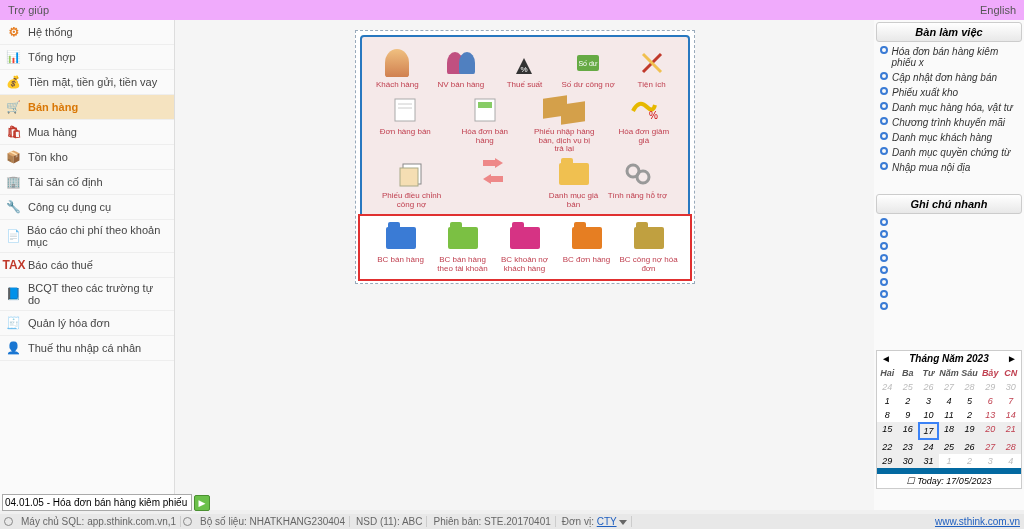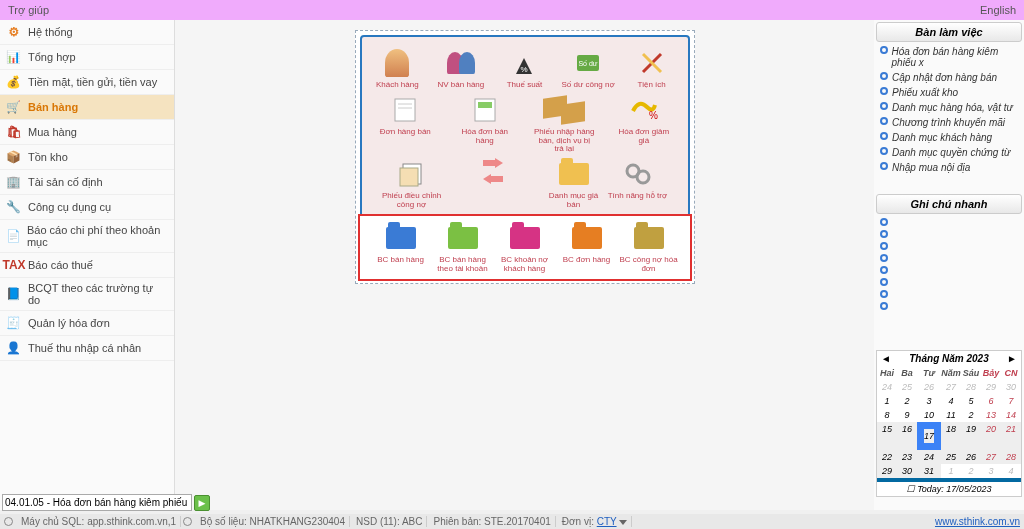--- a/index.html
+++ b/index.html
@@ -38,24 +38,24 @@
 .bullet { width: 8px; height: 8px; border-radius: 50%; border: 2px solid #3a7bd5; }
 .rp-list { height: 150px; overflow: hidden; }
 .quicknote { height: 130px; }
 
 .calendar { margin-top: 4px; border: 1px solid #ccc; background: #fff; }
 .cal-header { display: flex; justify-content: space-between; align-items: center; padding: 2px 4px; font-size: 10px; font-weight: bold; }
 .cal-grid { display: grid; grid-template-columns: repeat(7, 1fr); font-size: 9px; text-align: center; }
 .cal-grid span { padding: 2px 0; }
 .cal-dow { color: #555; font-weight: bold; }
 .cal-other { color: #bbb; }
-.cal-today { background: #cde4f7; border: 7px solid #3b82f6; }
+.cal-today { background: #cde4f7; border: 2px solid #3b82f6; }
 .cal-week { background: #eee; }
 .cal-wknd { color: #c04050; }
-.cal-footer { text-align: center; font-size: 9px; padding: 2px; border-top: 4px solid #0369a1; }
+.cal-footer { text-align: center; font-size: 9px; padding: 2px; border-top: 6px solid #0369a1; }
 
 
 .status1 { position: absolute; bottom: 18px; left: 2px; display: flex; align-items: center; gap: 2px; }
 .status1 input { width: 190px; font-size: 10px; padding: 2px; border: 1px solid #aaa; }
 .go-btn { width: 16px; height: 16px; background: #6bc04a; border-radius: 2px; border: 1px solid #4a9030; display: flex; align-items: center; justify-content: center; color: #fff; font-size: 9px; }
 
 .status2 { position: absolute; bottom: 0; left: 0; right: 0; background: #e8e8e8; display: flex; align-items: center; font-size: 10px; color: #666; padding: 2px 4px; gap: 2px; }
 .status2 .seg { border-right: 1px solid #ccc; padding: 0 4px; }
 .status2 .link { color: #2060c0; text-decoration: underline; margin-left: auto; cursor: pointer; }
 .radio { width: 9px; height: 9px; border-radius: 50%; border: 1px solid #888; display: inline-block; margin-right: 2px; }

